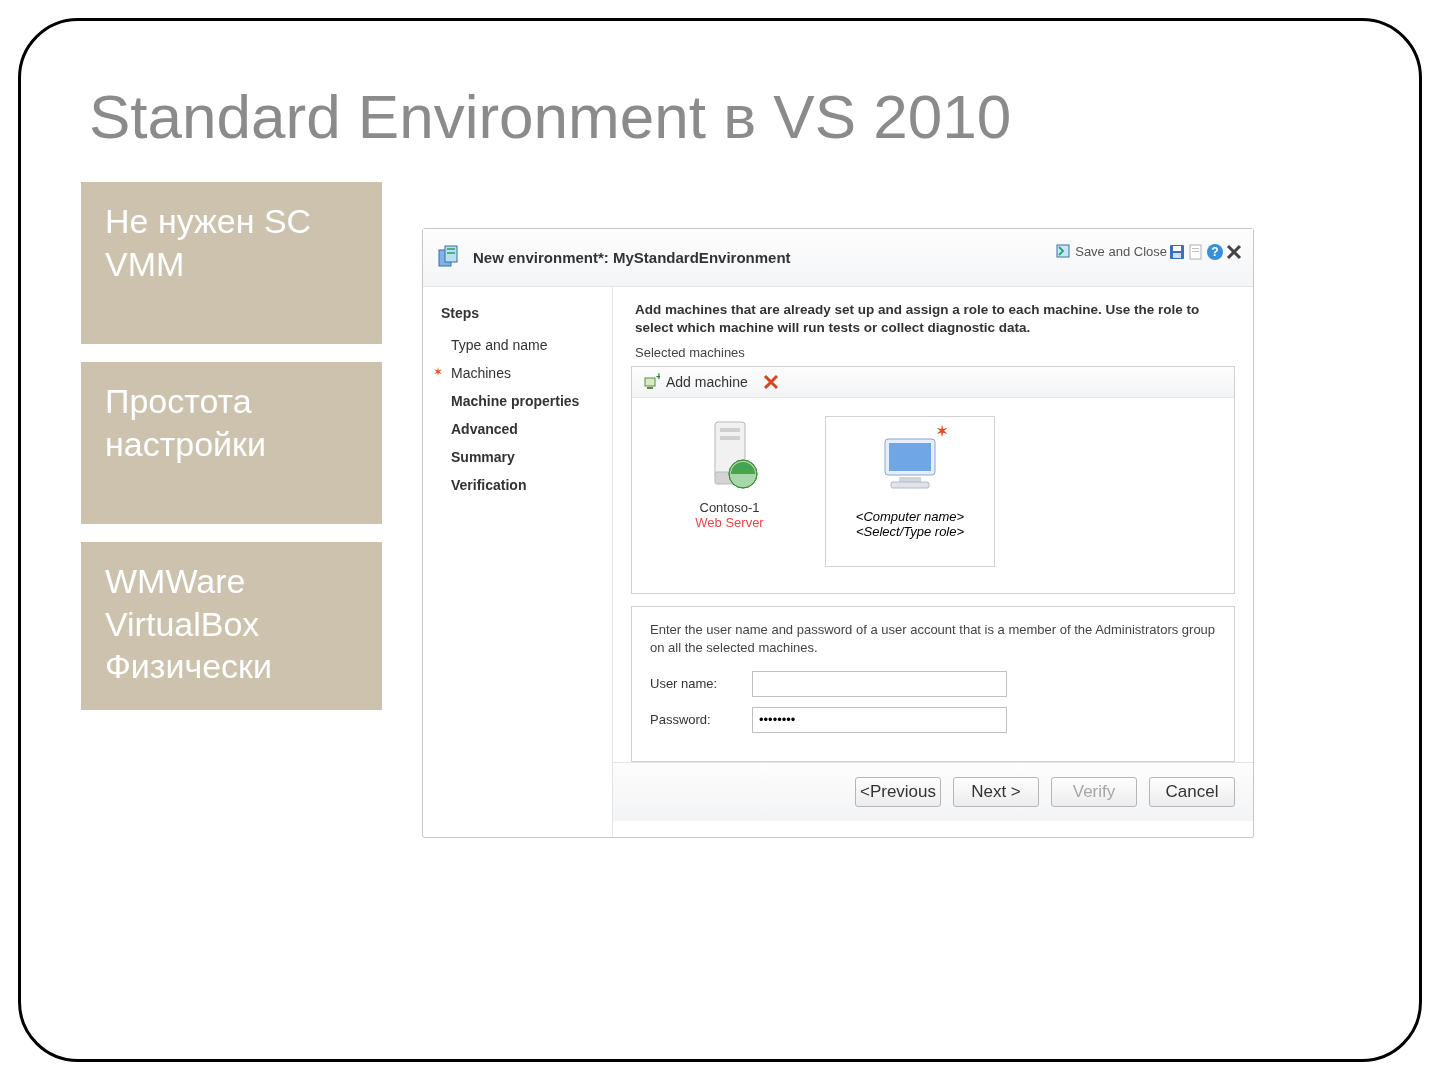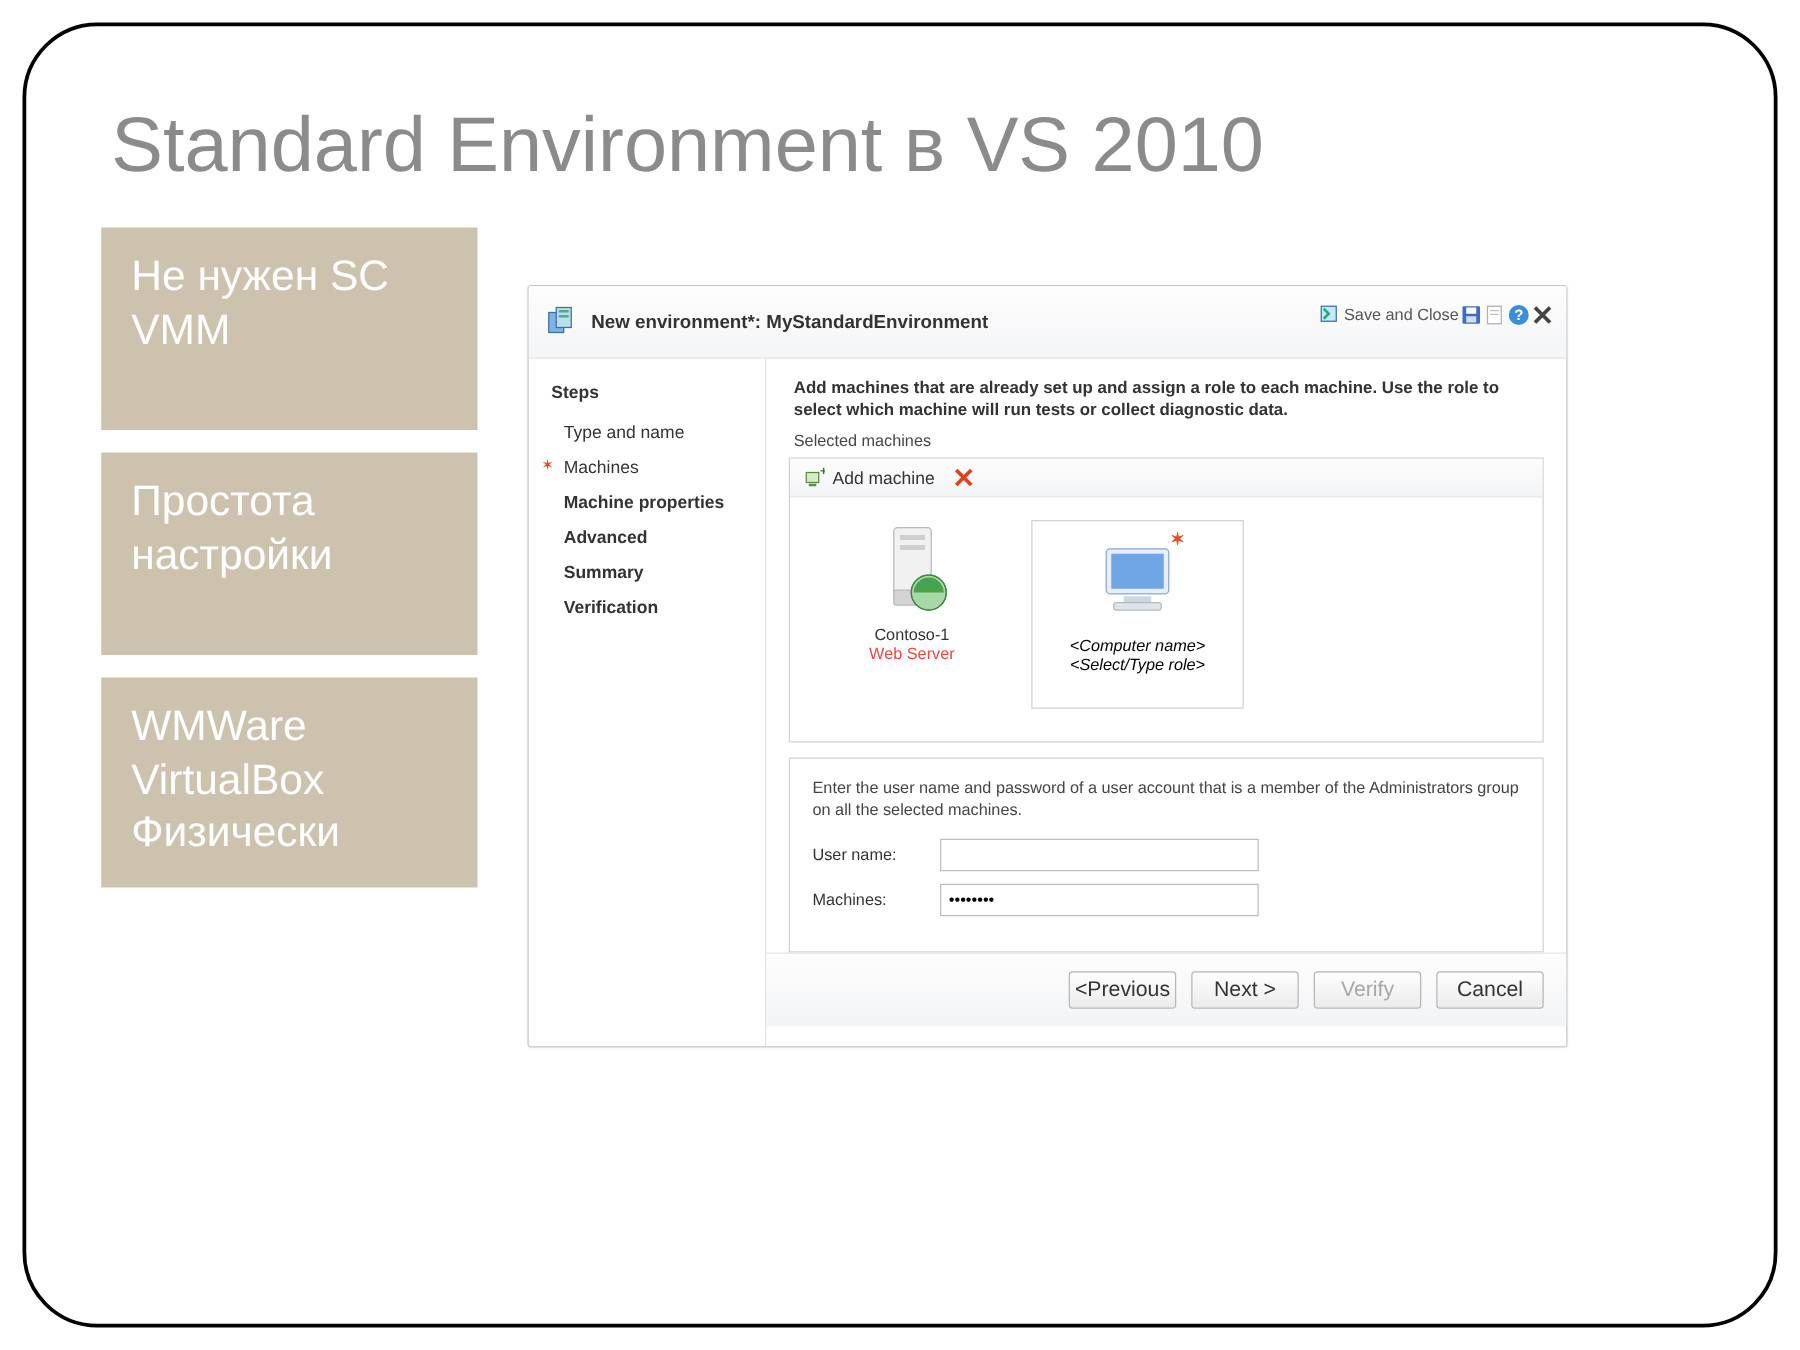--- a/index.html
+++ b/index.html
@@ -239,21 +239,21 @@
             </div>
           </div>
 
           <div class="cred-box">
             <div class="cred-desc">Enter the user name and password of a user account that is a member of the Administrators group on all the selected machines.</div>
             <div class="field-row">
               <label>User name:</label>
               <input type="text" value="" style="">
             </div>
             <div class="field-row">
-              <label>Machines:</label>
+              <label>Password:</label>
               <input type="text" value="••••••••" style="">
             </div>
           </div>
 
           <div class="dlg-footer">
             <div class="btn">&lt;Previous</div>
             <div class="btn">Next &gt;</div>
             <div class="btn disabled">Verify</div>
             <div class="btn">Cancel</div>
           </div>

